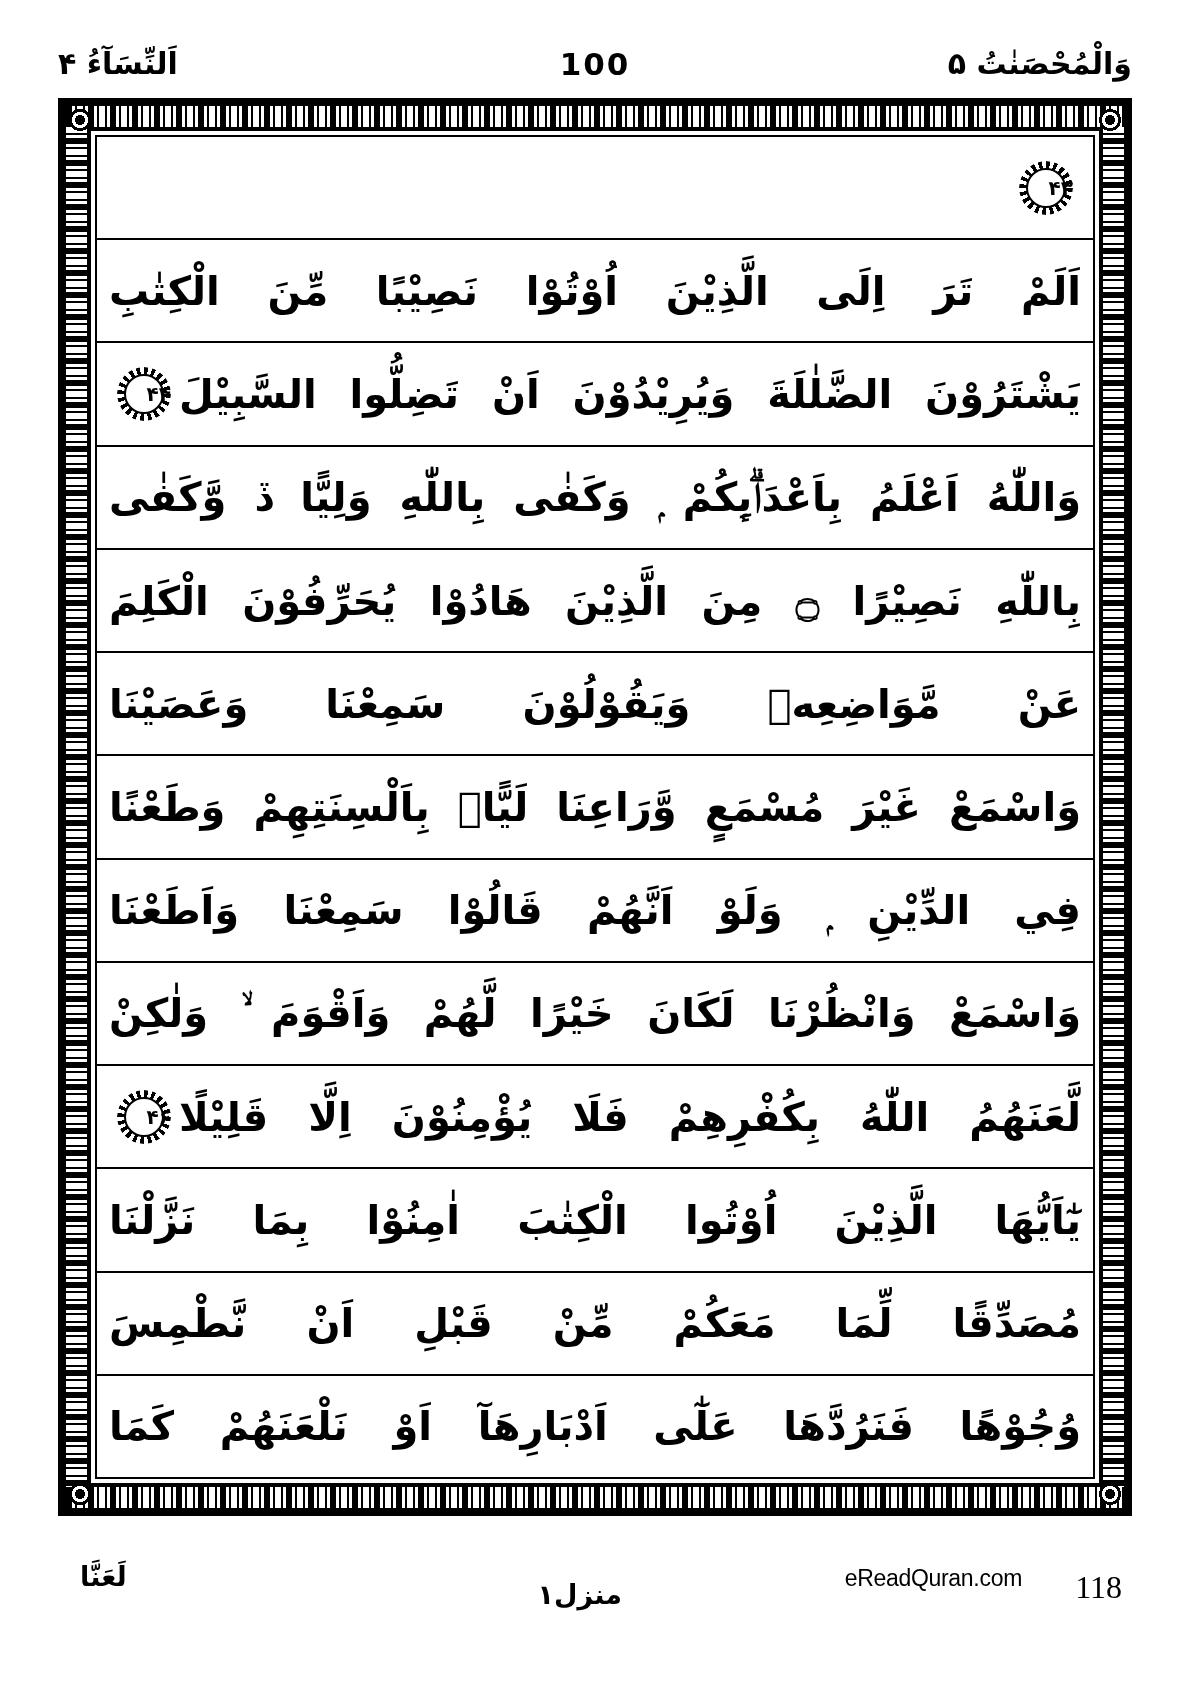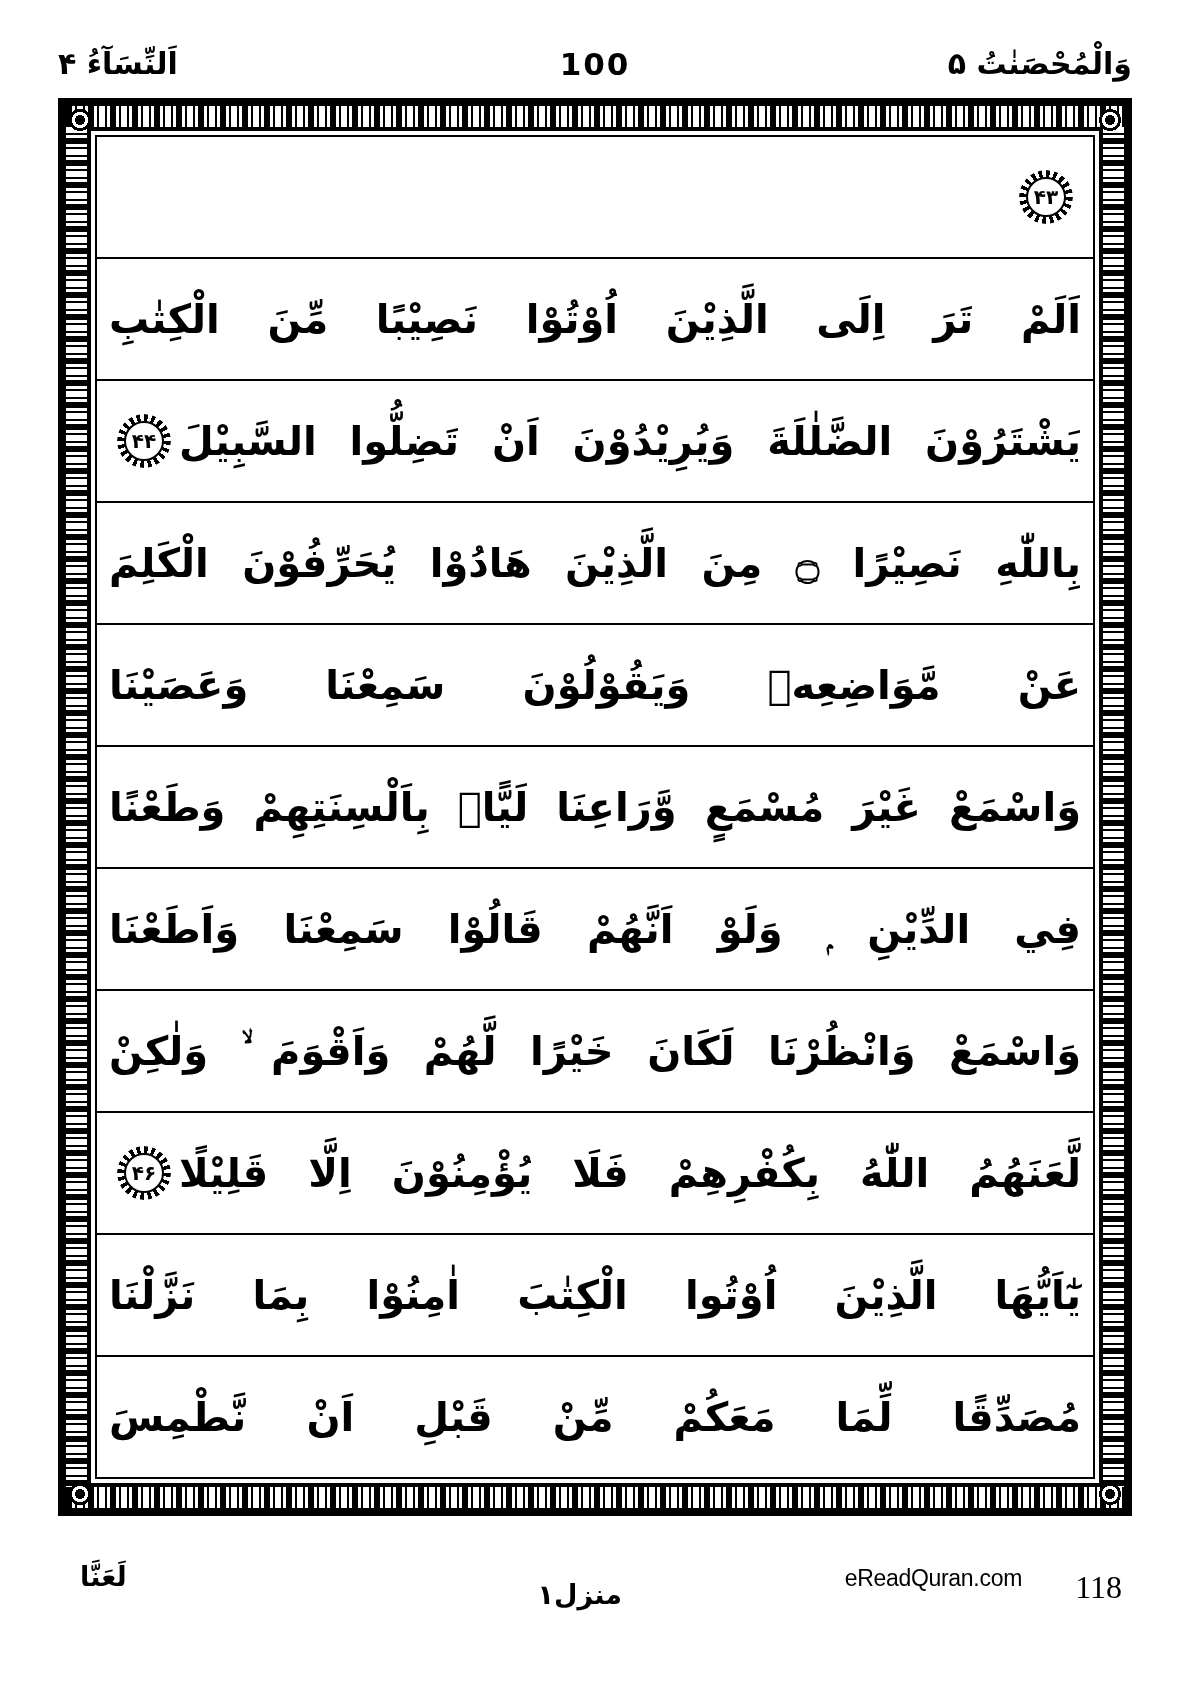--- a/index.html
+++ b/index.html
@@ -176,21 +176,21 @@
 
   
   .ayah-marker {
     flex: 0 0 auto;
     width: 54px;
     height: 54px;
     margin: 0 8px;
     position: relative;
     display: flex;
     align-items: center;
-    justify-content: center;
+    justify-content: flex-start;
   }
   .ayah-marker::before {
     content: "";
     position: absolute;
     inset: 0;
     border-radius: 50%;
     background:
       repeating-conic-gradient(#000 0deg 9deg, #fff 9deg 18deg);
     -webkit-mask: radial-gradient(circle, transparent 0 18px, #000 18px 27px);
             mask: radial-gradient(circle, transparent 0 18px, #000 18px 27px);
@@ -300,20 +300,23 @@
         <div class="ayah-text">اَلَمْ تَرَ اِلَى الَّذِيْنَ اُوْتُوْا نَصِيْبًا مِّنَ الْكِتٰبِ</div>
       </div>
 
       <div class="ayah-line">
         <div class="ayah-text">يَشْتَرُوْنَ الضَّلٰلَةَ وَيُرِيْدُوْنَ اَنْ تَضِلُّوا السَّبِيْلَ</div>
         <div class="ayah-marker">
           <span class="marker-num">۴۴</span>
         </div>
       </div>
 
+      <div class="ayah-line">
+        <div class="ayah-text">وَاللّٰهُ اَعْلَمُ بِاَعْدَاۗىِٕكُمْ ۭ وَكَفٰى بِاللّٰهِ وَلِيًّا ڏ وَّكَفٰى</div>
+      </div>
 
       <div class="ayah-line">
         <div class="ayah-text">بِاللّٰهِ نَصِيْرًا ۝ مِنَ الَّذِيْنَ هَادُوْا يُحَرِّفُوْنَ الْكَلِمَ</div>
       </div>
 
       <div class="ayah-line">
         <div class="ayah-text">عَنْ مَّوَاضِعِهٖ وَيَقُوْلُوْنَ سَمِعْنَا وَعَصَيْنَا</div>
       </div>
 
       <div class="ayah-line">
@@ -336,20 +339,23 @@
       </div>
 
       <div class="ayah-line">
         <div class="ayah-text">يٰٓاَيُّهَا الَّذِيْنَ اُوْتُوا الْكِتٰبَ اٰمِنُوْا بِمَا نَزَّلْنَا</div>
       </div>
 
       <div class="ayah-line">
         <div class="ayah-text">مُصَدِّقًا لِّمَا مَعَكُمْ مِّنْ قَبْلِ اَنْ نَّطْمِسَ</div>
       </div>
 
+      <div class="ayah-line">
+        <div class="ayah-text">وُجُوْهًا فَنَرُدَّهَا عَلٰٓى اَدْبَارِهَآ اَوْ نَلْعَنَهُمْ كَمَا</div>
+      </div>
 
     </div>
   </div>
 
   <div class="footer">
     <div class="ft-catchword">لَعَنَّا</div>
     <div class="ft-manzil">منزل۱</div>
     <div class="ft-brand">eReadQuran.com</div>
     <div class="ft-pageno">118</div>
   </div>

